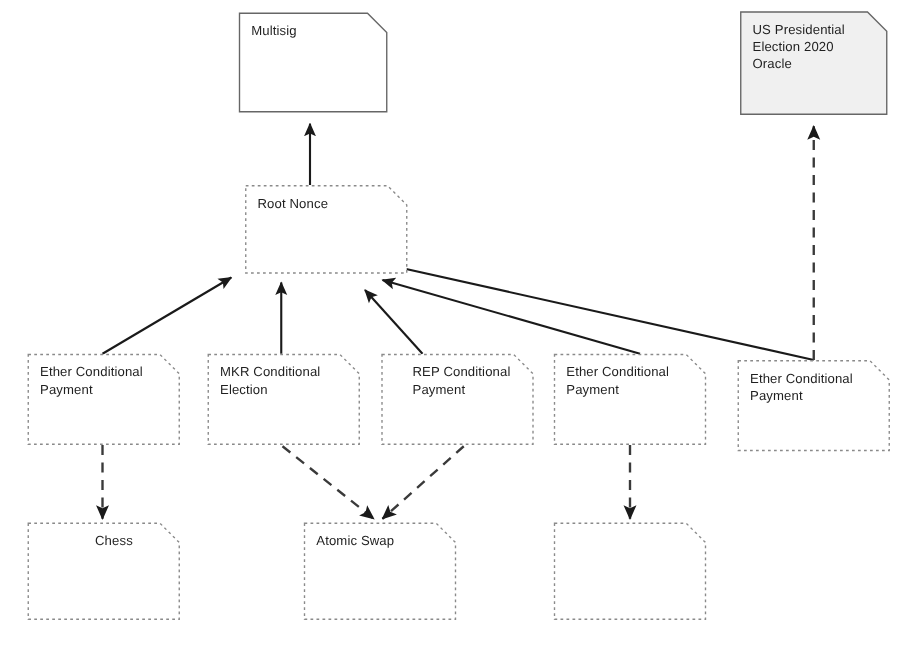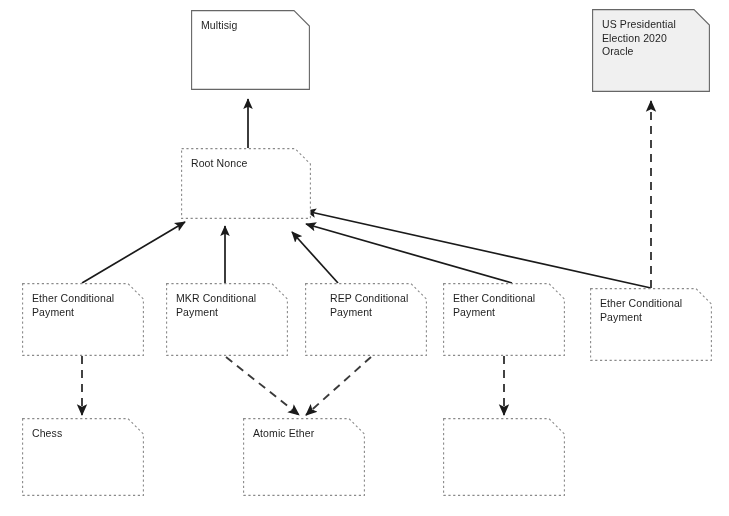--- a/index.html
+++ b/index.html
@@ -84,39 +84,39 @@
         <div class="label" style="color: rgb(31, 31, 31);">Multisig</div>
       </div>
       <div class="node" style="left: 592px; top: 9px; width: 108px; height: 83px;">
         <svg width="118" height="83">
           <path d="M 0.6 0.6 L 102 0.6 L 117.4 16 L 117.4 82.4 L 0.6 82.4 Z" fill="#f0f0f0" stroke="#666666" stroke-width="1.1"></path>
         </svg>
         <div class="label" style="color: rgb(31, 31, 31);">US Presidential
 Election 2020
 Oracle</div>
       </div>
-      <div class="node" style="left: 181px; top: 148px; width: 130px; height: 71px; text-align: right;">
+      <div class="node" style="left: 196px; top: 148px; width: 130px; height: 71px; text-align: right;">
         <svg width="130" height="71">
           <path d="M 0.6 0.6 L 114 0.6 L 129.4 16 L 129.4 70.4 L 0.6 70.4 Z" fill="#ffffff" stroke="#8a8a8a" stroke-width="1.1" stroke-dasharray="2.2 2.6"></path>
         </svg>
         <div class="label" style="color: rgb(31, 31, 31);">Root Nonce</div>
       </div>
       <div class="node" style="left: 22px; top: 283px; width: 122px; height: 73px;">
         <svg width="122" height="73">
           <path d="M 0.6 0.6 L 106 0.6 L 121.4 16 L 121.4 72.4 L 0.6 72.4 Z" fill="#ffffff" stroke="#8a8a8a" stroke-width="1.1" stroke-dasharray="2.2 2.6"></path>
         </svg>
         <div class="label" style="color: rgb(31, 31, 31);">Ether Conditional
 Payment</div>
       </div>
       <div class="node" style="left: 166px; top: 283px; width: 122px; height: 73px;">
         <svg width="122" height="73">
           <path d="M 0.6 0.6 L 106 0.6 L 121.4 16 L 121.4 72.4 L 0.6 72.4 Z" fill="#ffffff" stroke="#8a8a8a" stroke-width="1.1" stroke-dasharray="2.2 2.6"></path>
         </svg>
         <div class="label" style="color: rgb(31, 31, 31);">MKR Conditional
-Payment</div>
+Election</div>
       </div>
       <div class="node" style="left: 305px; top: 283px; width: 122px; height: 73px;">
         <svg width="122" height="73">
           <path d="M 0.6 0.6 L 106 0.6 L 121.4 16 L 121.4 72.4 L 0.6 72.4 Z" fill="#ffffff" stroke="#8a8a8a" stroke-width="1.1" stroke-dasharray="2.2 2.6"></path>
         </svg>
         <div class="label" style="color: rgb(31, 31, 31); margin-left: 15px;">REP Conditional
 Payment</div>
       </div>
       <div class="node" style="left: 443px; top: 283px; width: 122px; height: 73px;">
         <svg width="122" height="73">
@@ -129,27 +129,27 @@
         <svg width="122" height="73">
           <path d="M 0.6 0.6 L 106 0.6 L 121.4 16 L 121.4 72.4 L 0.6 72.4 Z" fill="#ffffff" stroke="#8a8a8a" stroke-width="1.1" stroke-dasharray="2.2 2.6"></path>
         </svg>
         <div class="label" style="color: rgb(31, 31, 31);">Ether Conditional
 Payment</div>
       </div>
       <div class="node" style="left: 22px; top: 418px; width: 122px; height: 78px;">
         <svg width="122" height="78">
           <path d="M 0.6 0.6 L 106 0.6 L 121.4 16 L 121.4 77.4 L 0.6 77.4 Z" fill="#ffffff" stroke="#8a8a8a" stroke-width="1.1" stroke-dasharray="2.2 2.6"></path>
         </svg>
-        <div class="label" style="color: rgb(31, 31, 31);">Chess</div>
+        <div class="label" style="color: rgb(31, 31, 31); margin-left: 44px;">Chess</div>
       </div>
       <div class="node" style="left: 243px; top: 418px; width: 122px; height: 78px;">
         <svg width="122" height="78">
           <path d="M 0.6 0.6 L 106 0.6 L 121.4 16 L 121.4 77.4 L 0.6 77.4 Z" fill="#ffffff" stroke="#8a8a8a" stroke-width="1.1" stroke-dasharray="2.2 2.6"></path>
         </svg>
-        <div class="label" style="color: rgb(31, 31, 31);">Atomic Ether</div>
+        <div class="label" style="color: rgb(31, 31, 31);">Atomic Swap</div>
       </div>
       <div class="node" style="left: 443px; top: 418px; width: 122px; height: 78px;">
         <svg width="122" height="78">
           <path d="M 0.6 0.6 L 106 0.6 L 121.4 16 L 121.4 77.4 L 0.6 77.4 Z" fill="#ffffff" stroke="#8a8a8a" stroke-width="1.1" stroke-dasharray="2.2 2.6"></path>
         </svg>
       </div>
     </div>
 
 </div>
 

